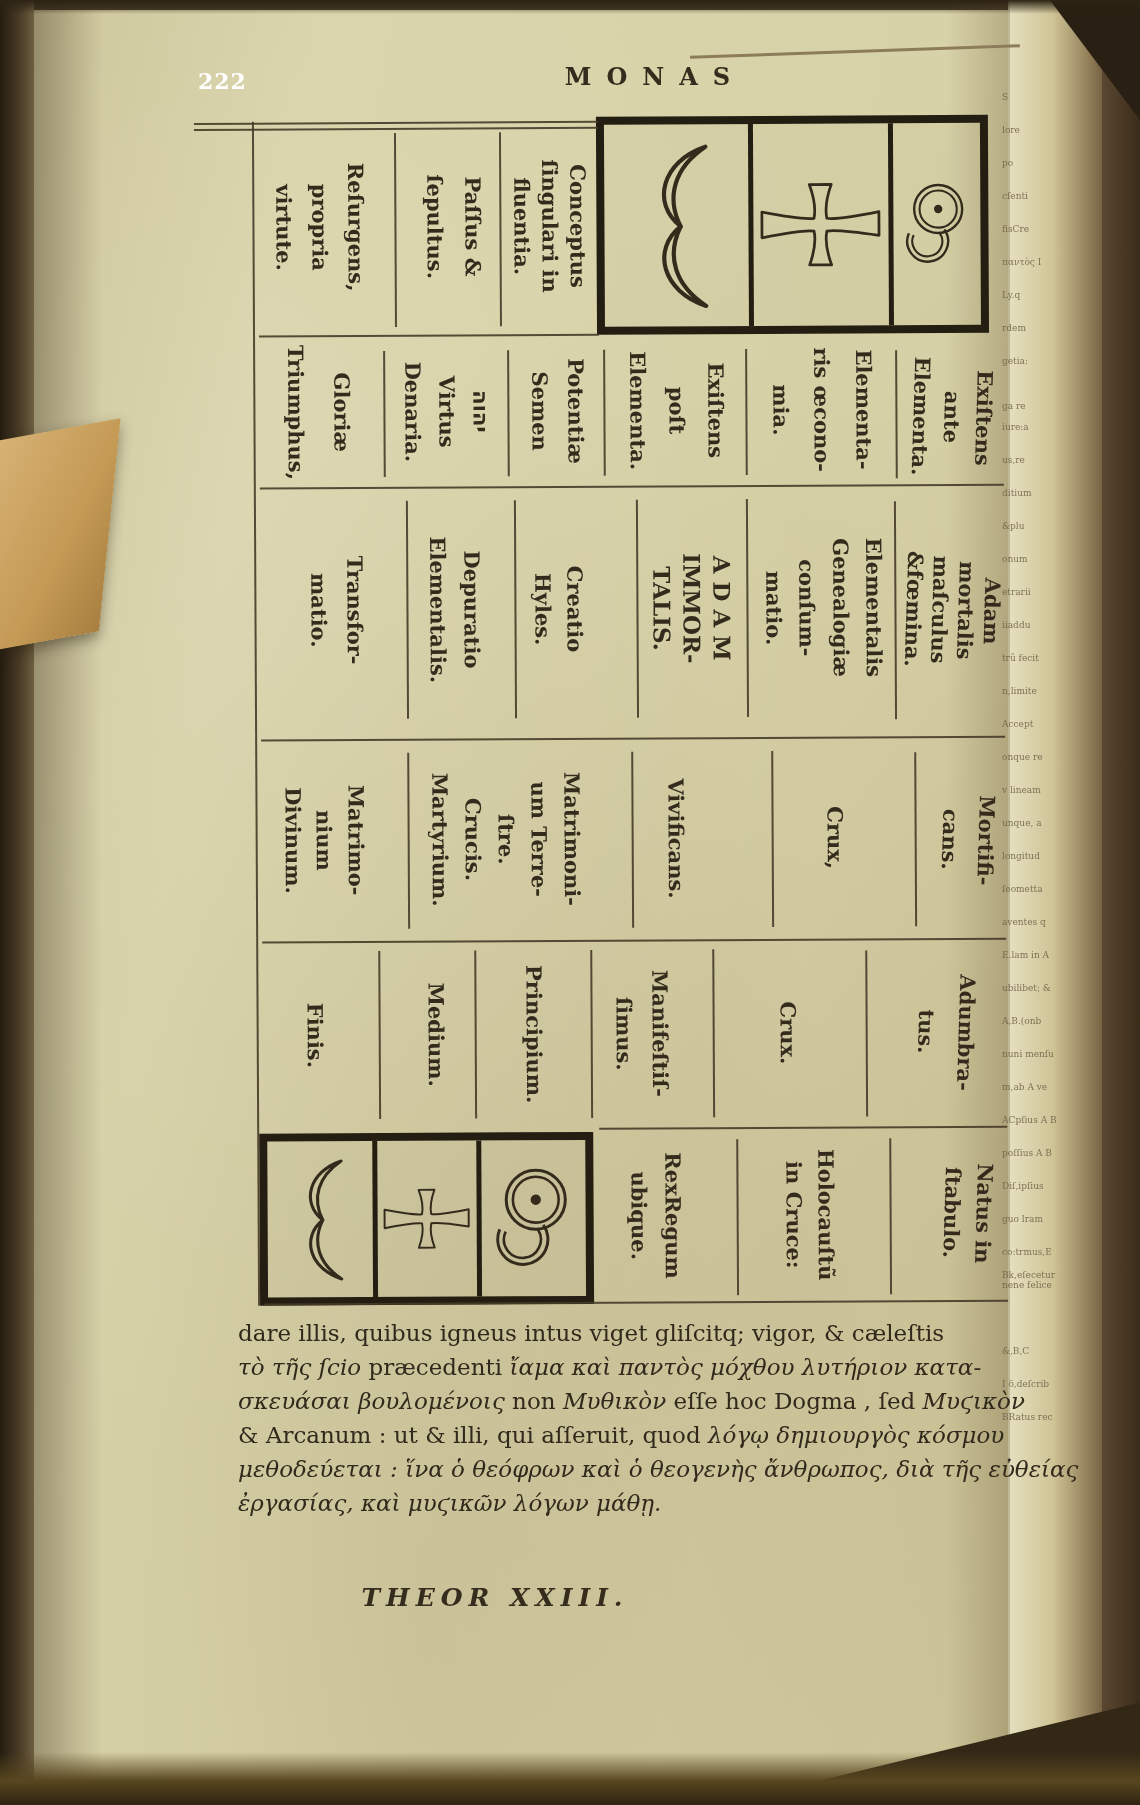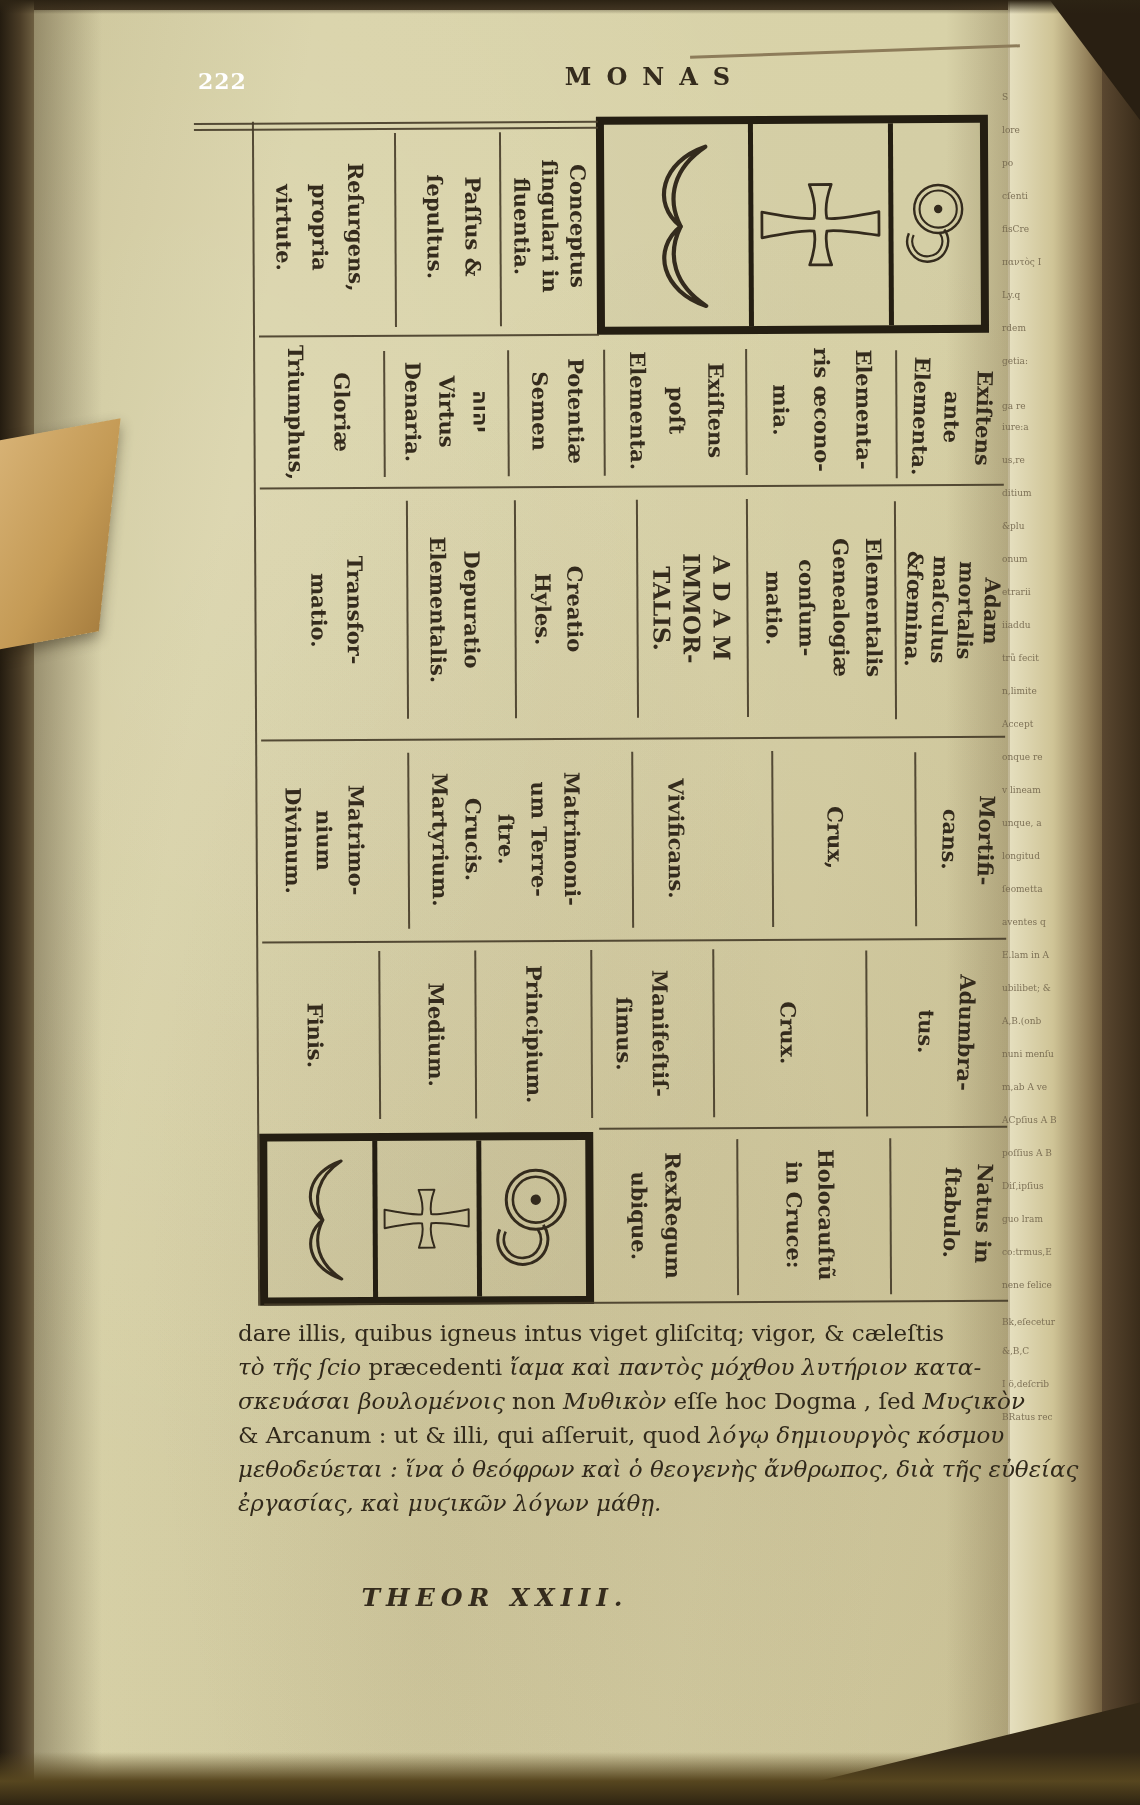--- a/index.html
+++ b/index.html
@@ -389,18 +389,18 @@
       <div class="frag" style="left: 1002px; top: 983px;">ubilibet; &amp;</div>
       <div class="frag" style="left: 1002px; top: 1016px;">A,B.(onb</div>
       <div class="frag" style="left: 1002px; top: 1049px;">nuni menſu</div>
       <div class="frag" style="left: 1002px; top: 1082px;">m,ab A ve</div>
       <div class="frag" style="left: 1002px; top: 1115px;">ACpſius A B</div>
       <div class="frag" style="left: 1002px; top: 1148px;">poſſius A B</div>
       <div class="frag" style="left: 1002px; top: 1181px;">Diſ,ipſius</div>
       <div class="frag" style="left: 1002px; top: 1214px;">guo lram</div>
       <div class="frag" style="left: 1002px; top: 1247px;">co:trmus,E</div>
       <div class="frag" style="left: 1002px; top: 1280px;">nene felice</div>
-      <div class="frag" style="left: 1002px; top: 1317px;">Bk,eſecetur</div>
+      <div class="frag" style="left: 1002px; top: 1270px;">Bk,eſecetur</div>
       <div class="frag" style="left: 1002px; top: 1346px;">&amp;,B,C</div>
       <div class="frag" style="left: 1002px; top: 1379px;">I ö,deſcrib</div>
       <div class="frag" style="left: 1002px; top: 1412px;">BRatus rec</div>
     </div>
 </div>
 
 </body></html>

